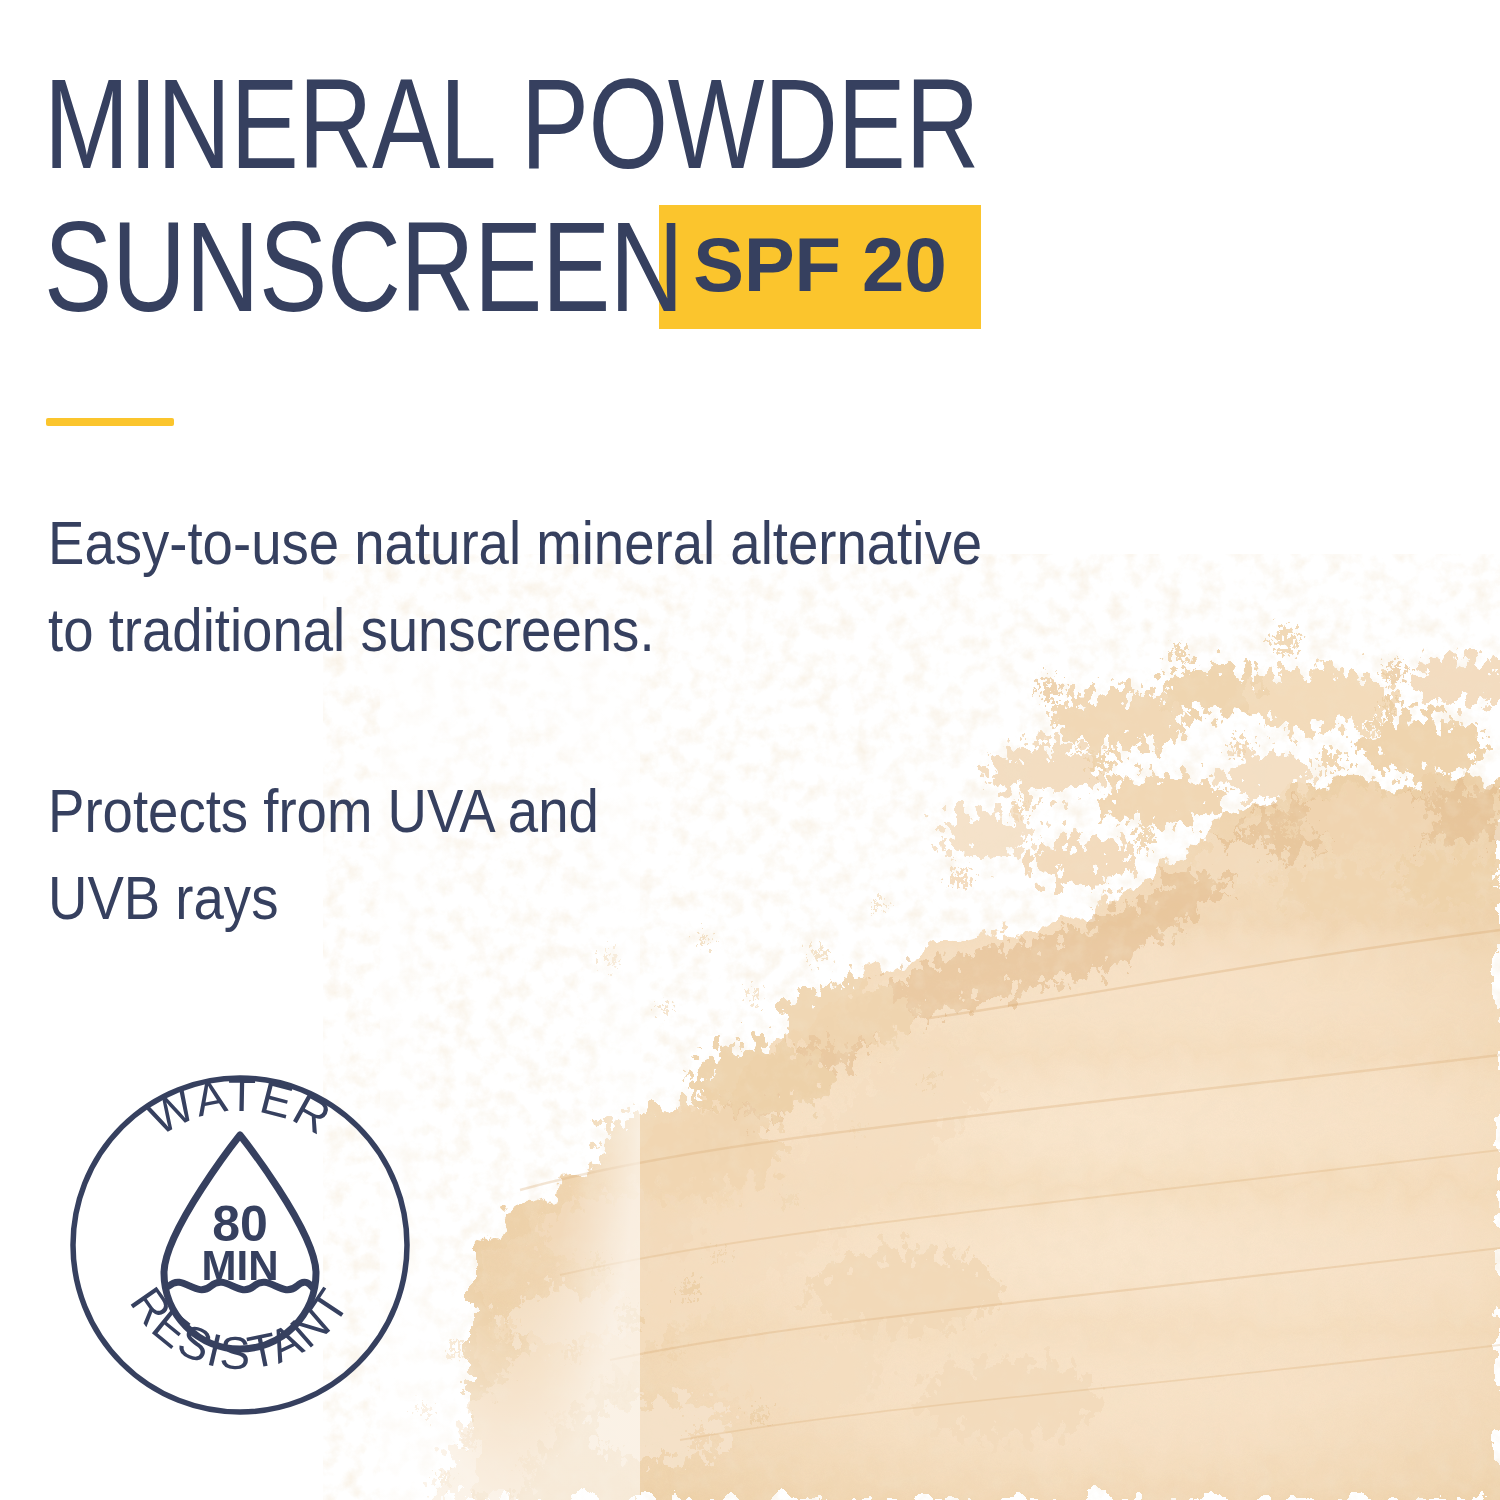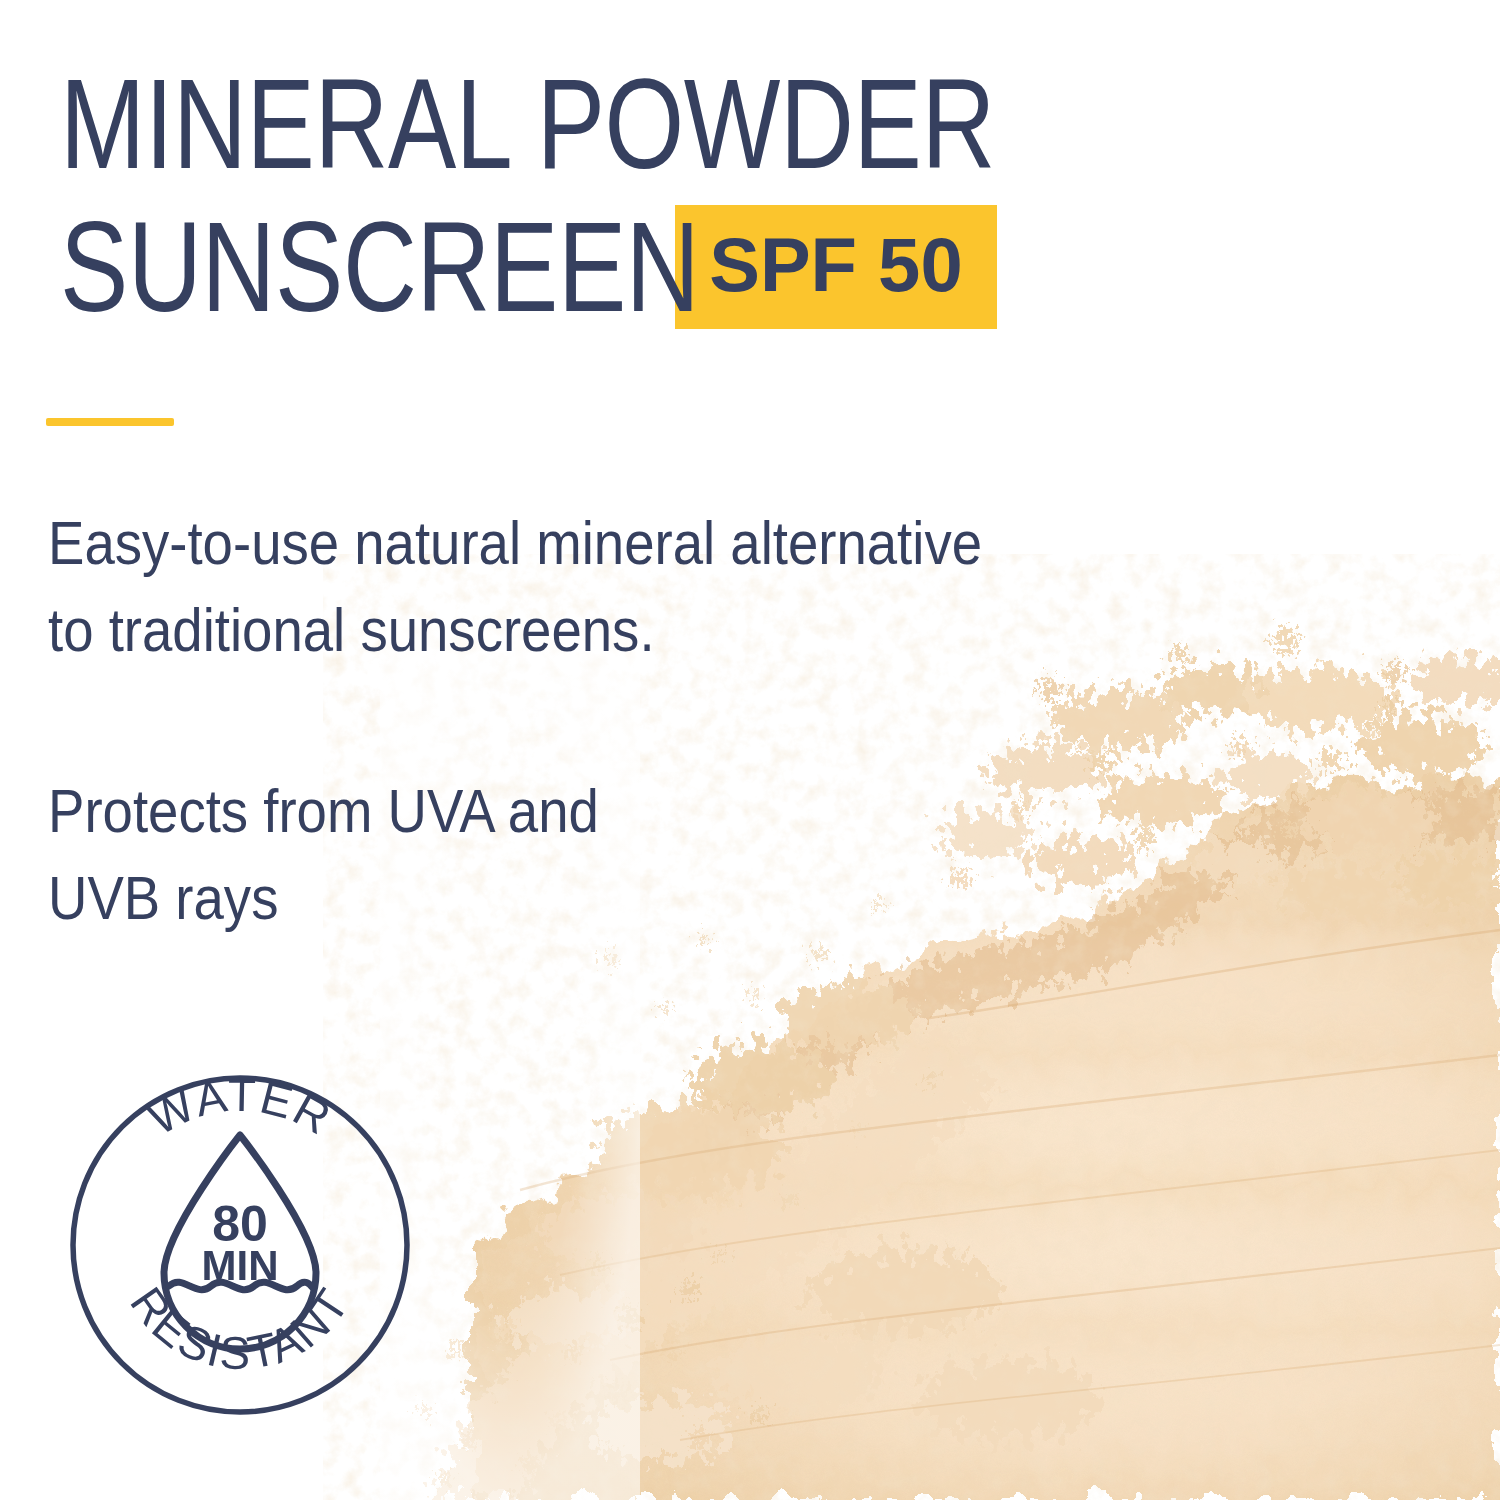--- a/index.html
+++ b/index.html
@@ -31,21 +31,21 @@
   
   .content {
     position:absolute;
     inset:0;
     z-index:3;
   }
 
   
   .headline {
     position:absolute;
-    left:60px;
+    left:44px;
     top:52px;
     width:1240px;
   }
   .headline-line {
     display:flex;
     align-items:center;
     gap:28px;
   }
   .headline-text {
     font-family:"Liberation Sans Narrow","Liberation Sans", sans-serif;
@@ -331,21 +331,21 @@
   </div>
 
   <div class="content">
 
     <div class="headline">
       <div class="headline-line">
         <div class="headline-text">MINERAL POWDER</div>
       </div>
       <div class="headline-line">
         <div class="headline-text">SUNSCREEN</div>
-        <div class="spf-badge">SPF 50</div>
+        <div class="spf-badge">SPF 20</div>
       </div>
     </div>
 
     <div class="rule"></div>
 
     <div class="body-copy" id="para1">Easy-to-use natural mineral alternative
 to traditional sunscreens.</div>
 
     <div class="body-copy" id="para2">Protects from UVA and
 UVB rays</div>

